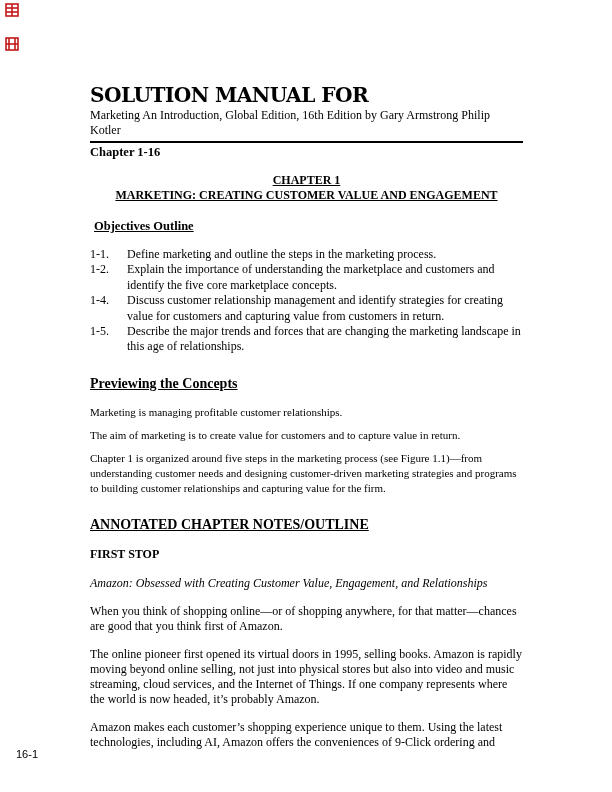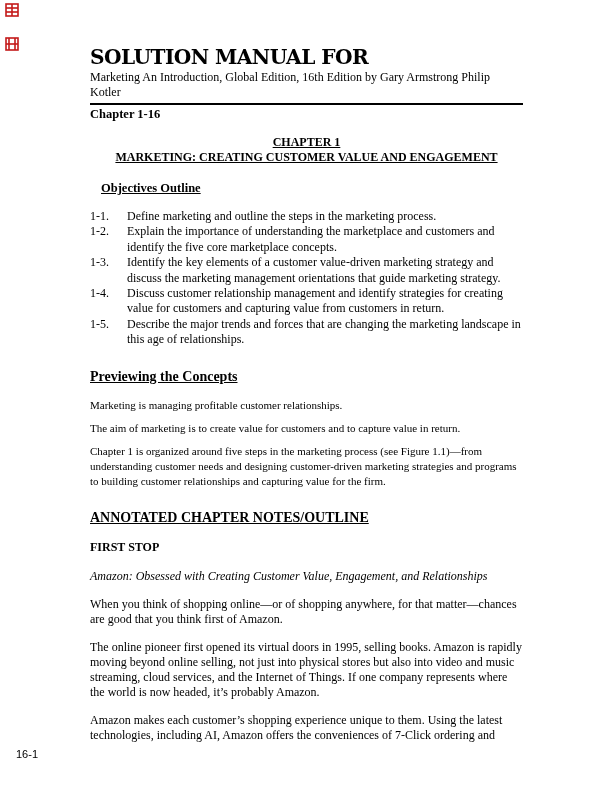--- a/index.html
+++ b/index.html
@@ -11,21 +11,21 @@
     width: 612px;
     height: 792px;
     position: relative;
     font-family: "Liberation Serif", serif;
     color: #000000;
     overflow: hidden;
   }
   .page {
     position: absolute;
     inset: 0;
-    padding: 46px 89px 0 90px;
+    padding: 84px 89px 0 90px;
     box-sizing: border-box;
   }
   
   .corner-stamps {
     position: absolute;
     left: 5px;
     top: 3px;
     width: 16px;
   }
   .stamp { display: block; margin-bottom: 20px; }
@@ -63,21 +63,21 @@
     margin-top: 13px;
     text-align: center;
     font-size: 12px;
     font-weight: bold;
     line-height: 15px;
   }
   .u { text-decoration: underline; text-align: right; }
 
   
   .objectives-heading {
-    margin: 16px 0 0 11px;
+    margin: 16px 0 0 4px;
     font-size: 12.5px;
     font-weight: bold;
     text-decoration: underline;
   }
   .obj-list {
     margin-top: 13px;
     font-size: 12px;
     line-height: 15.4px;
   }
   .obj-row { display: flex; }
@@ -174,24 +174,20 @@
   <div class="obj-list">
     <div class="obj-row">
       <span class="obj-num">1-1.</span>
       <span class="obj-text">Define marketing and outline the steps in the marketing process.</span>
     </div>
     <div class="obj-row">
       <span class="obj-num">1-2.</span>
       <span class="obj-text">Explain the importance of understanding the marketplace and customers and identify the five core marketplace concepts.</span>
     </div>
     <div class="obj-row">
-      <span class="obj-num">1-3.</span>
-      <span class="obj-text">Identify the key elements of a customer value-driven marketing strategy and discuss the marketing management orientations that guide marketing strategy.</span>
-    </div>
-    <div class="obj-row">
       <span class="obj-num">1-4.</span>
       <span class="obj-text">Discuss customer relationship management and identify strategies for creating value for customers and capturing value from customers in return.</span>
     </div>
     <div class="obj-row">
       <span class="obj-num">1-5.</span>
       <span class="obj-text">Describe the major trends and forces that are changing the marketing landscape in this age of relationships.</span>
     </div>
   </div>
 
   <h2 class="section-heading">Previewing the Concepts</h2>
@@ -201,19 +197,19 @@
   <p class="preview-para">Chapter 1 is organized around five steps in the marketing process (see Figure 1.1)—from understanding customer needs and designing customer-driven marketing strategies and programs to building customer relationships and capturing value for the firm.</p>
 
   <h2 class="annotated-heading">ANNOTATED CHAPTER NOTES/OUTLINE</h2>
 
   <h4 class="first-stop">FIRST STOP</h4>
 
   <p class="case-title">Amazon: Obsessed with Creating Customer Value, Engagement, and Relationships</p>
 
   <p class="annotated-para">When you think of shopping online—or of shopping anywhere, for that matter—chances are good that you think first of Amazon.</p>
   <p class="annotated-para">The online pioneer first opened its virtual doors in 1995, selling books. Amazon is rapidly moving beyond online selling, not just into physical stores but also into video and music streaming, cloud services, and the Internet of Things. If one company represents where the world is now headed, it’s probably Amazon.</p>
-  <p class="annotated-para">Amazon makes each customer’s shopping experience unique to them. Using the latest technologies, including AI, Amazon offers the conveniences of 7-Click ordering and</p>
+  <p class="annotated-para">Amazon makes each customer’s shopping experience unique to them. Using the latest technologies, including AI, Amazon offers the conveniences of 9-Click ordering and</p>
 
 </div>
 
 <div class="footer">
   <span>16-1</span>
 </div>
 
 </body></html>

